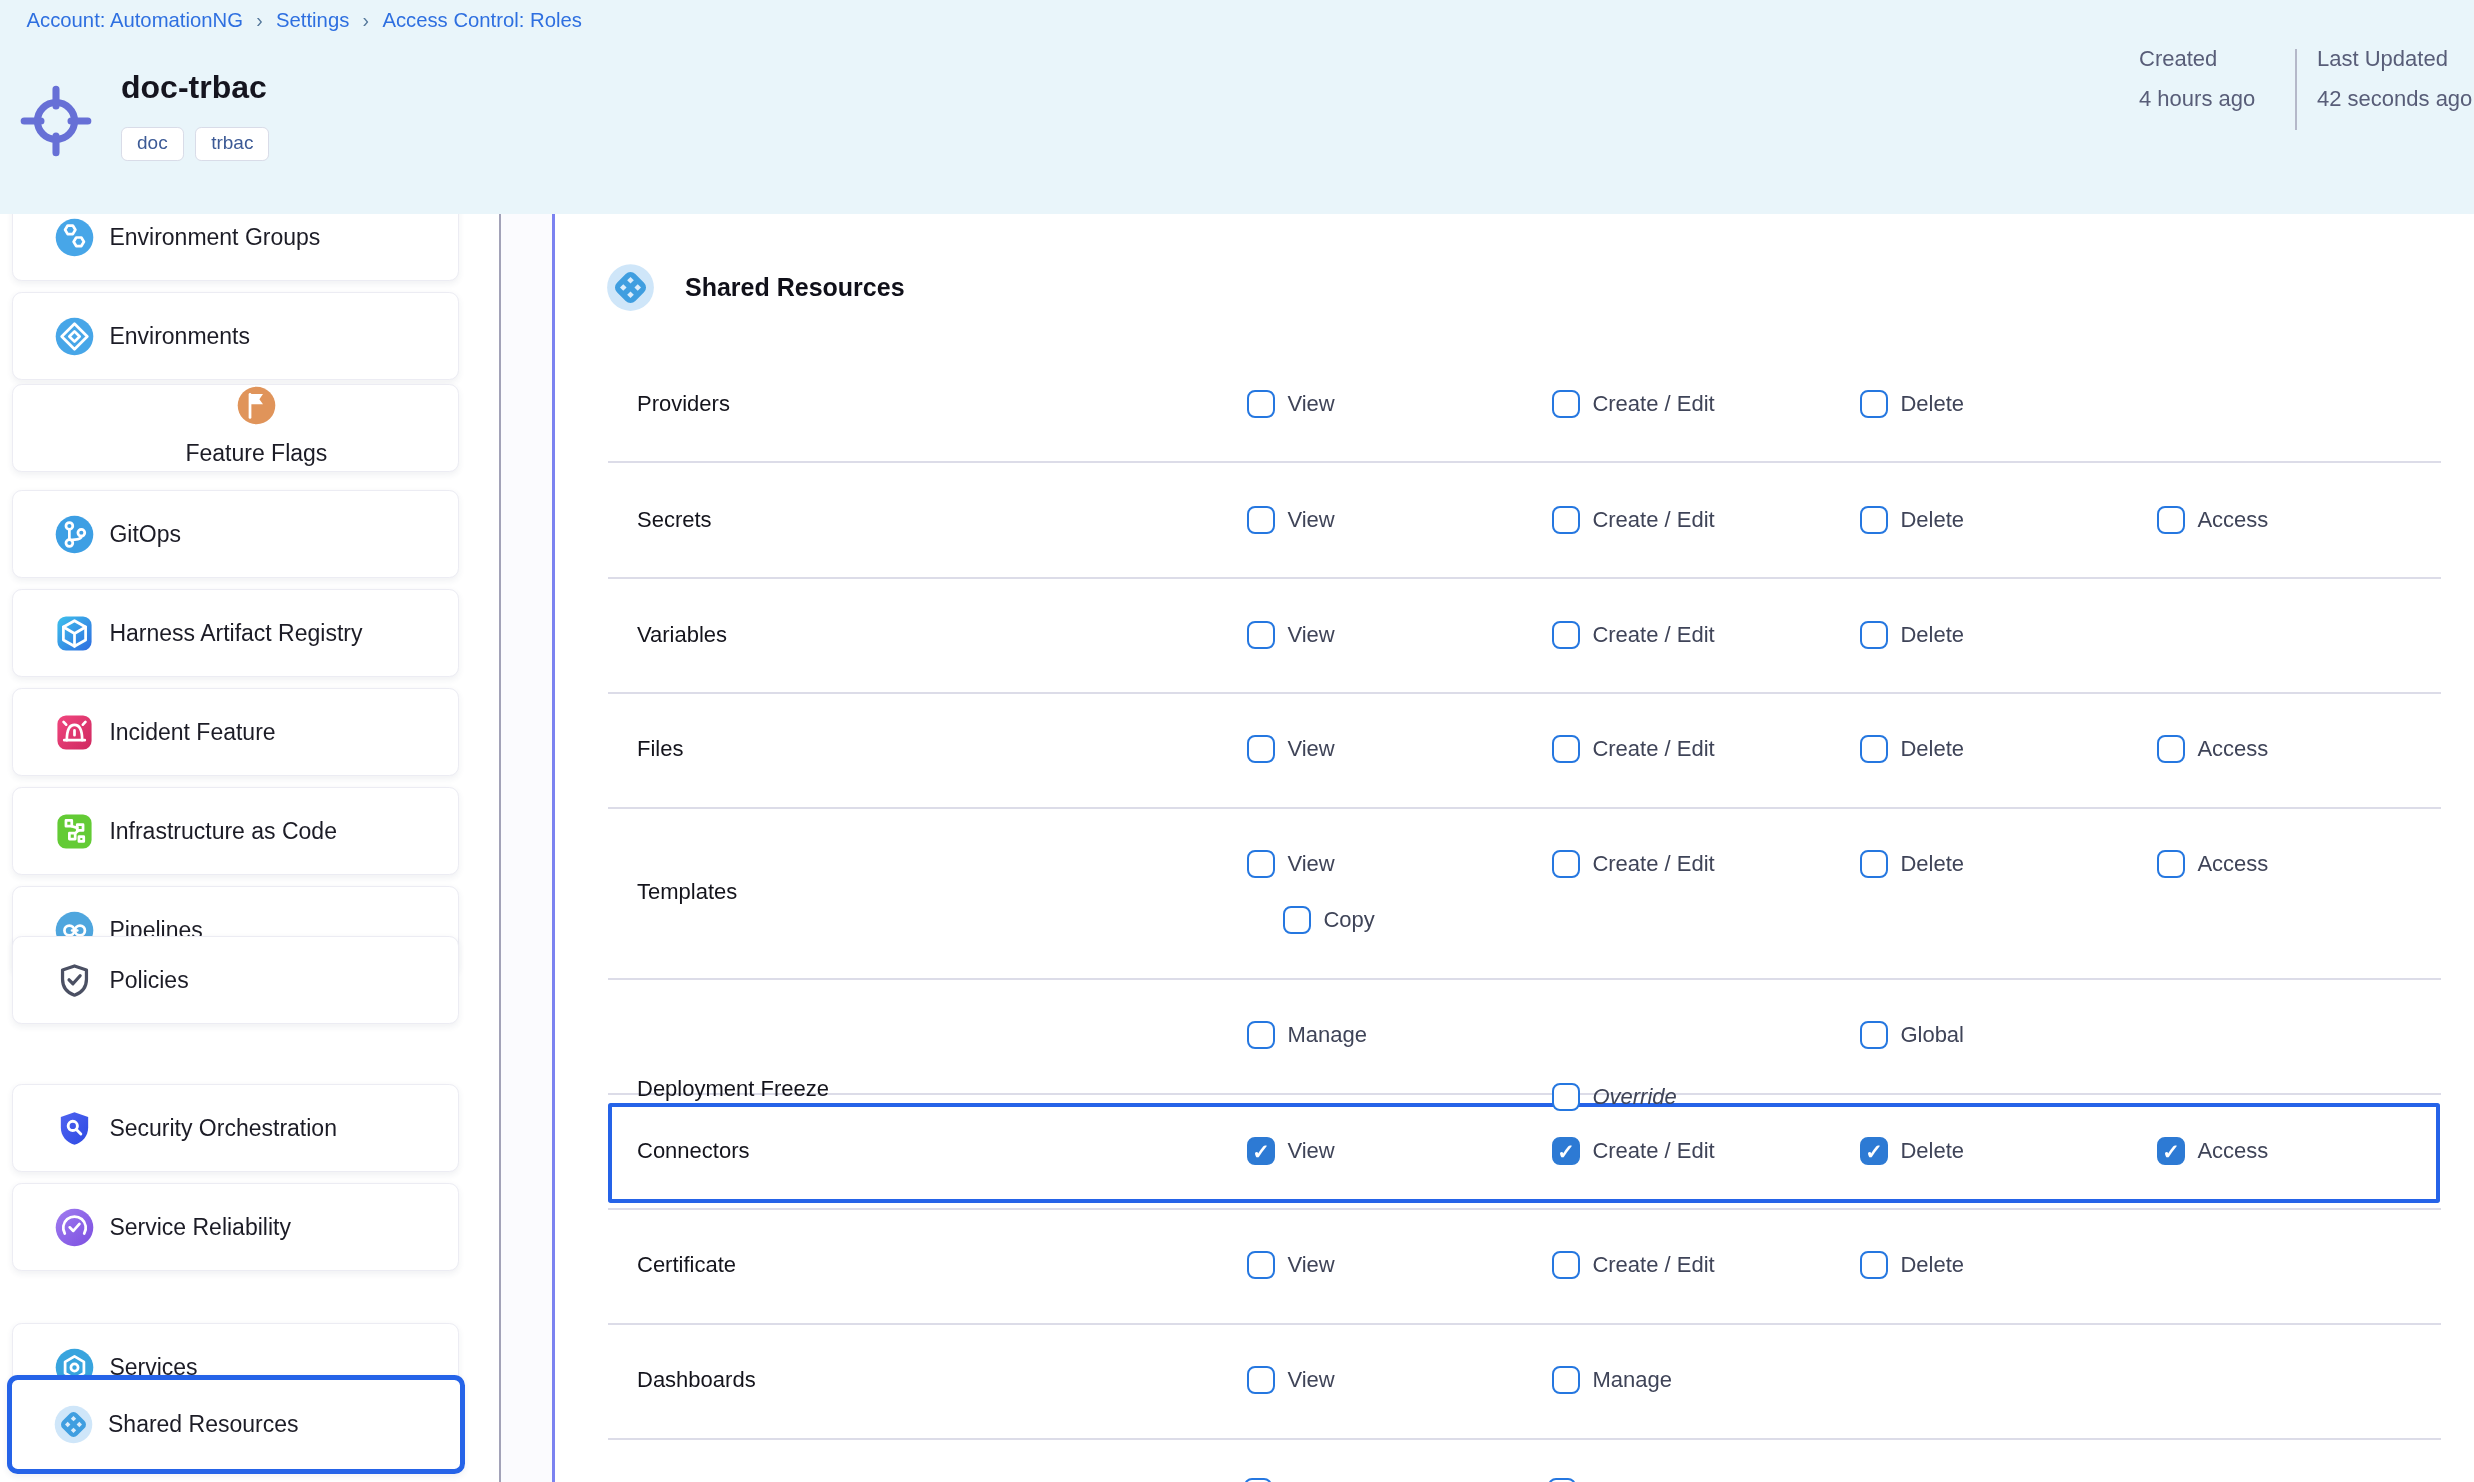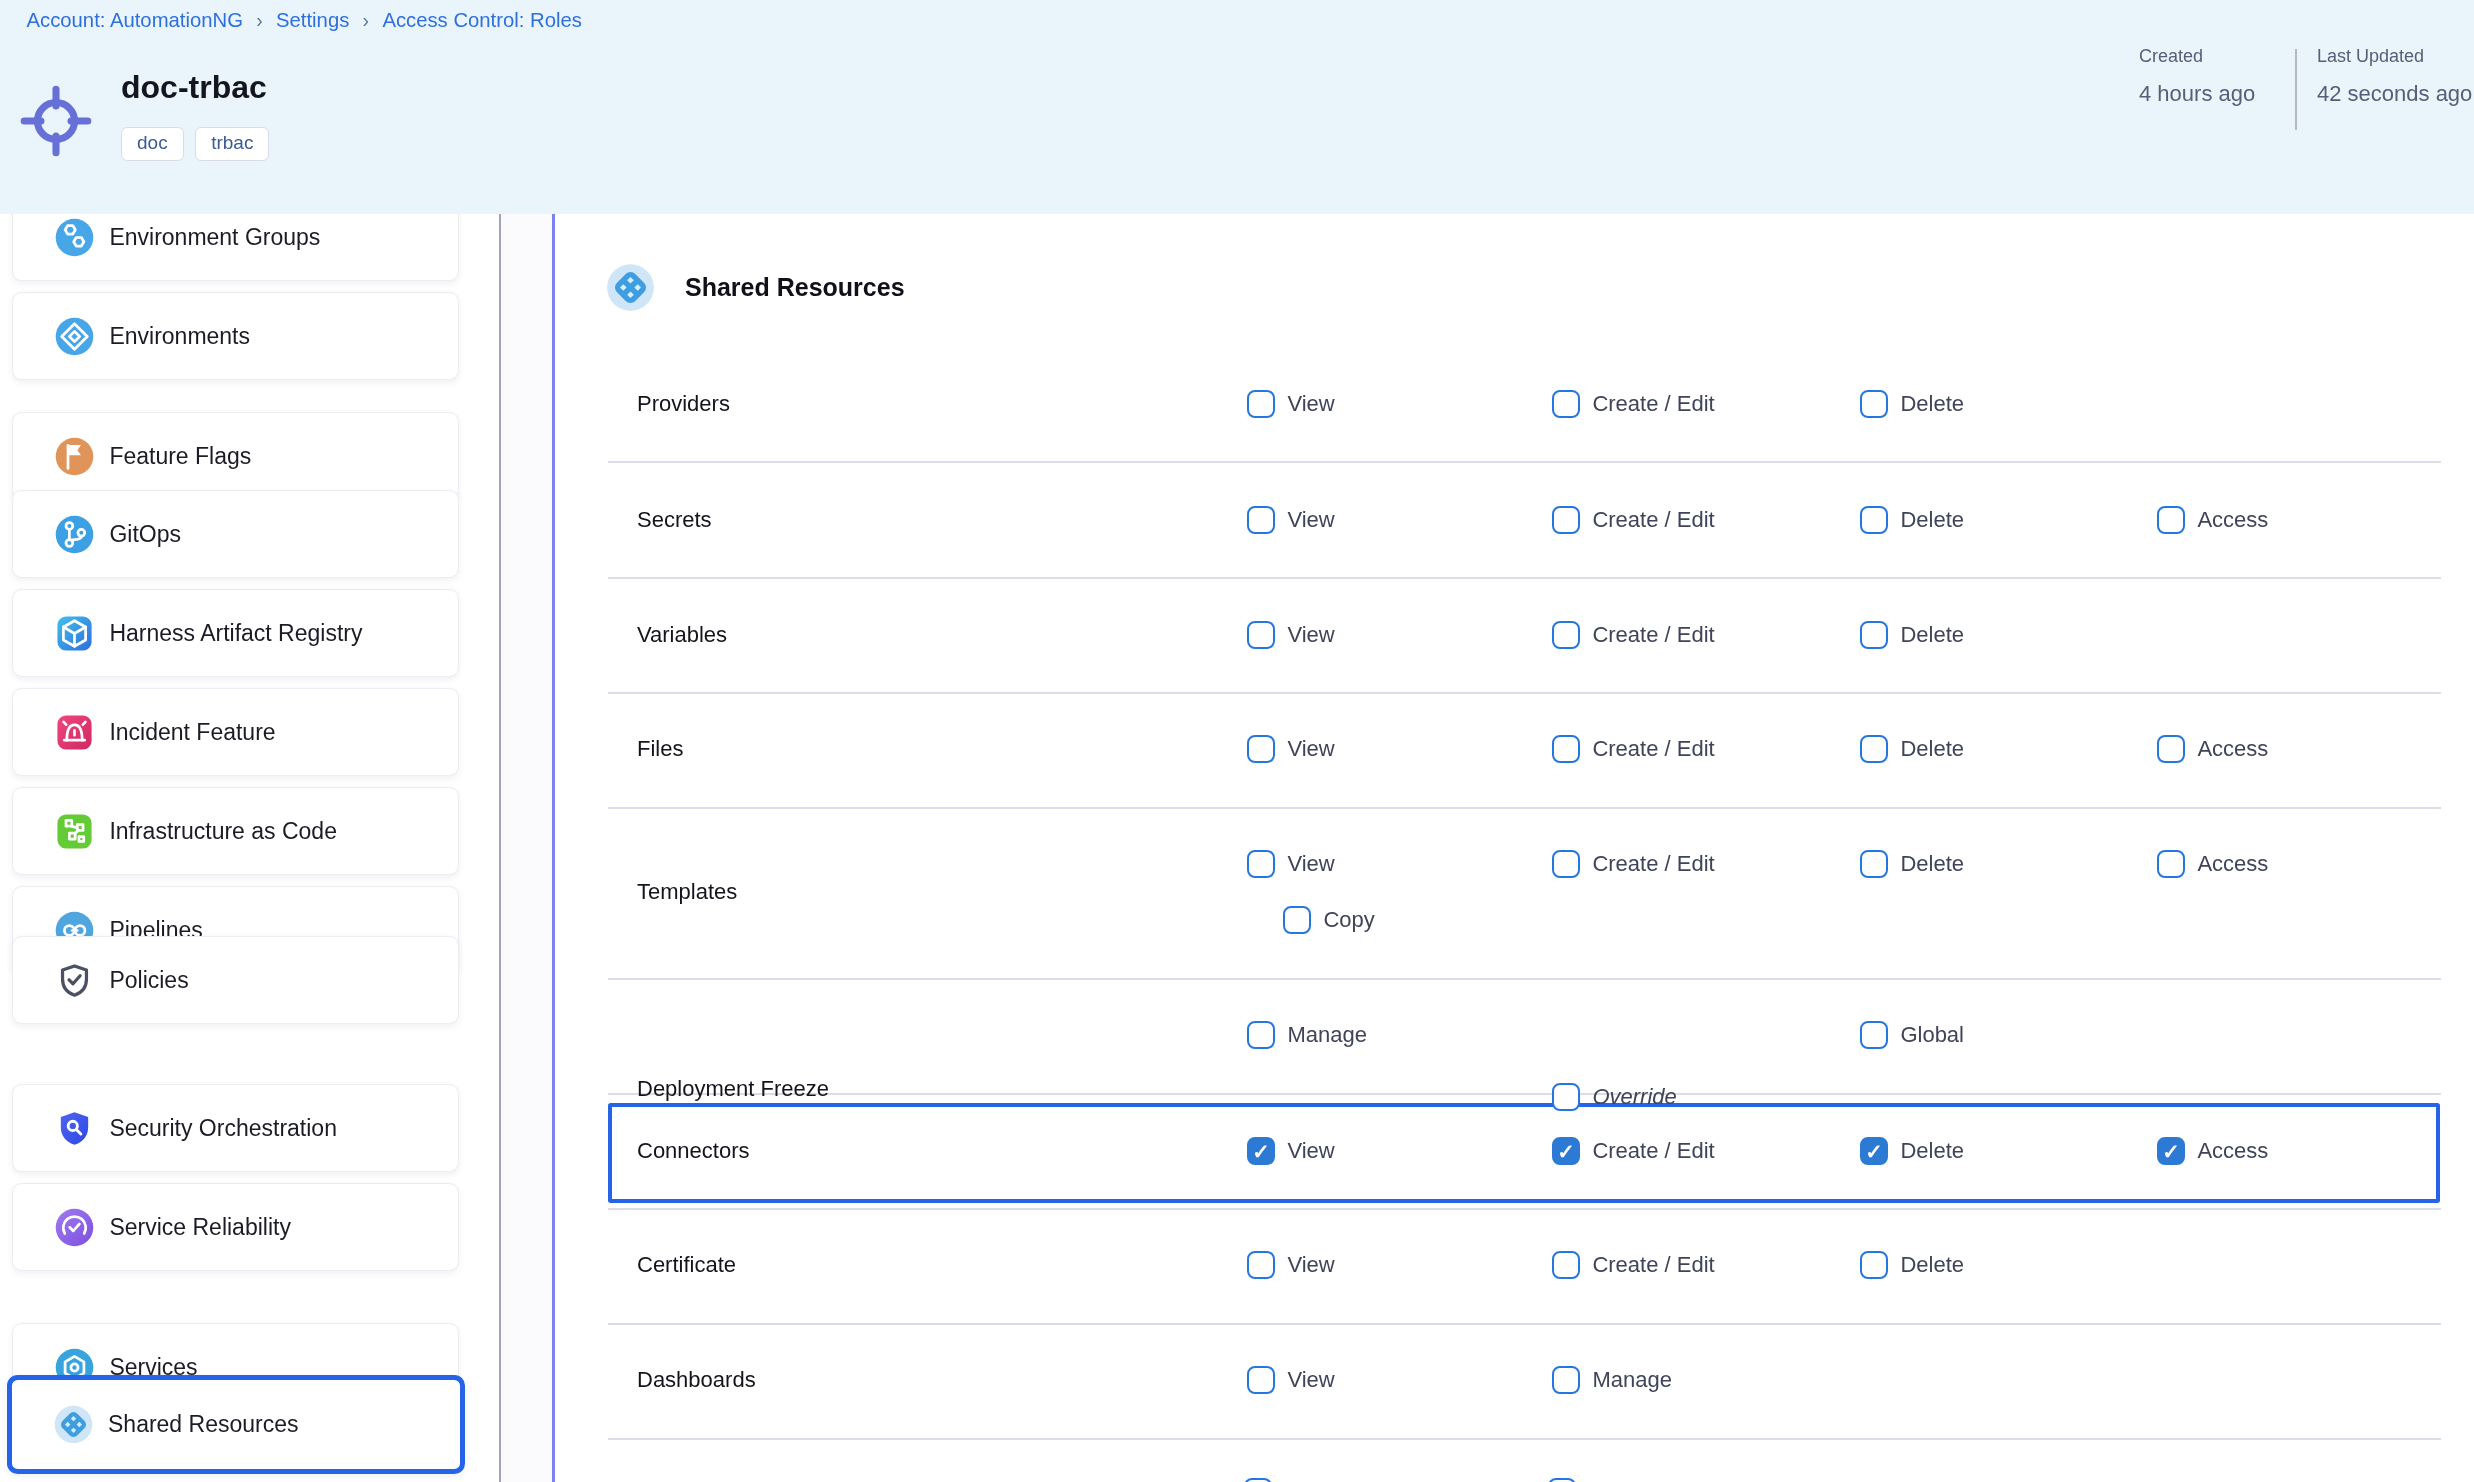--- a/index.html
+++ b/index.html
@@ -22,21 +22,21 @@
   .role-icon{position:absolute;left:17.7px;top:83px;width:76px;height:76px;}
   .page-title{
     position:absolute;left:121px;top:69px;font-size:32px;font-weight:700;color:#15151f;
   }
   .tags-row{position:absolute;left:121px;top:127px;display:flex;gap:11.5px;}
   .tag-chip{
     background:#ffffff;border:1.8px solid #d9dce8;border-radius:6.2px;
     padding:4.4px 15px;font-size:19px;color:#3c5a96;line-height:1.2;
   }
   .meta-block{position:absolute;top:46px;white-space:nowrap;}
-  .meta-label{font-size:18px;color:#585d78;margin-bottom:14px;}
+  .meta-label{font-size:22px;color:#585d78;margin-bottom:14px;}
   .meta-value{font-size:22px;color:#585d78;}
   .meta-divider{position:absolute;left:2295px;top:49px;width:1.8px;height:81px;background:#b4b8c9;}
   
   .content-layer{position:absolute;left:0;top:0;width:2475px;height:1482px;}
   .v-gray-line{position:absolute;left:499px;top:214px;width:1.8px;height:1268px;background:#a2a2b8;}
   .gutter{position:absolute;left:501px;top:214px;width:51px;height:1268px;background:#fbfbfe;}
   .panel-border{position:absolute;left:552px;top:214px;width:2.7px;height:1268px;background:#7b82f0;}
   
   .side-card{
     position:absolute;left:12.4px;width:447px;height:88px;background:#ffffff;
@@ -103,21 +103,21 @@
       <div class="side-card" style="top: 292px;">
         <span class="side-icon">
           <svg width="41" height="41" viewBox="0 0 24 24">
      <circle cx="12" cy="12" r="11" fill="#47a6e8"></circle>
             <polygon points="12,4.5 19.5,12 12,19.5 4.5,12" fill="none" stroke="#ffffff" stroke-width="1.6" stroke-linecap="round" stroke-linejoin="round"></polygon>
          <polygon points="12,9 15,12 12,15 9,12" fill="none" stroke="#ffffff" stroke-width="1.6" stroke-linecap="round" stroke-linejoin="round"></polygon>
           </svg>
         </span>
         <span class="side-label">Environments</span>
       </div>
-      <div class="side-card" style="top: 412px;">
+      <div class="side-card" style="top: 384px; flex-direction: column;">
         <span class="side-icon">
           <svg width="41" height="41" viewBox="0 0 24 24">
      <circle cx="12" cy="12" r="11" fill="#e0945a"></circle>
             <path d="M8.2 19V5.5" fill="none" stroke="#ffffff" stroke-width="1.6" stroke-linecap="round" stroke-linejoin="round"></path>
          <path d="M8.2 5.3h7.6l-2.1 3 2.1 3H8.2z" fill="#ffffff"></path>
           </svg>
         </span>
         <span class="side-label">Feature Flags</span>
       </div>
       <div class="side-card" style="top: 490px;">

